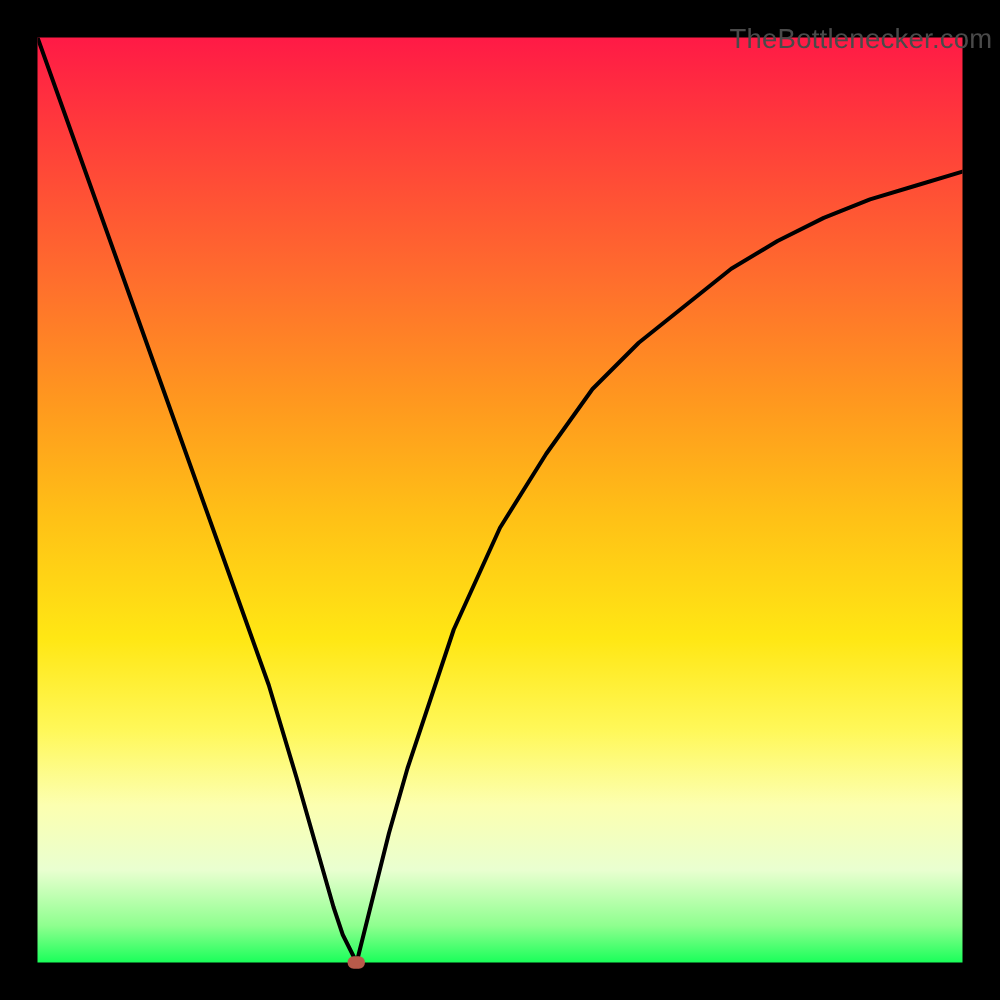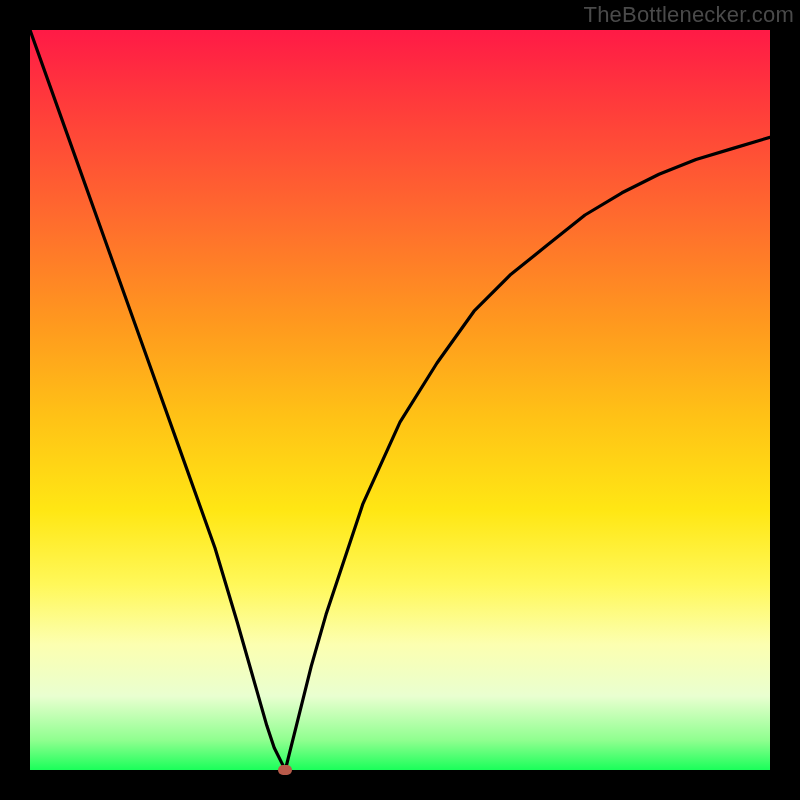--- a/index.html
+++ b/index.html
@@ -31,21 +31,21 @@
       #ffe714 65%,
       #fff85a 75%,
       #fcffb0 83%,
       #e9ffd0 90%,
       #8fff8f 96%,
       #1aff5a 100%
     );
   }
   .watermark {
     position: absolute;
-    top: 2px;
+    top: 18px;
     right: 6px;
     color: #4a4a4a;
     font-size: 22px;
     font-weight: 500;
     letter-spacing: 0.2px;
     z-index: 5;
   }
   .curve-svg {
     position: absolute;
     left: 0;

